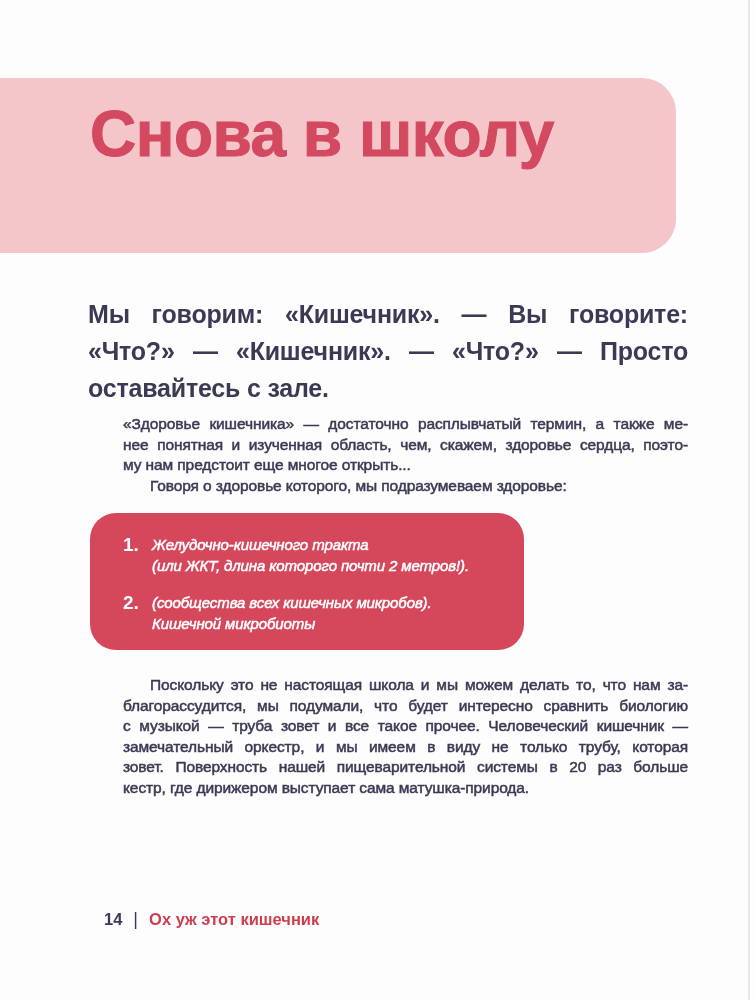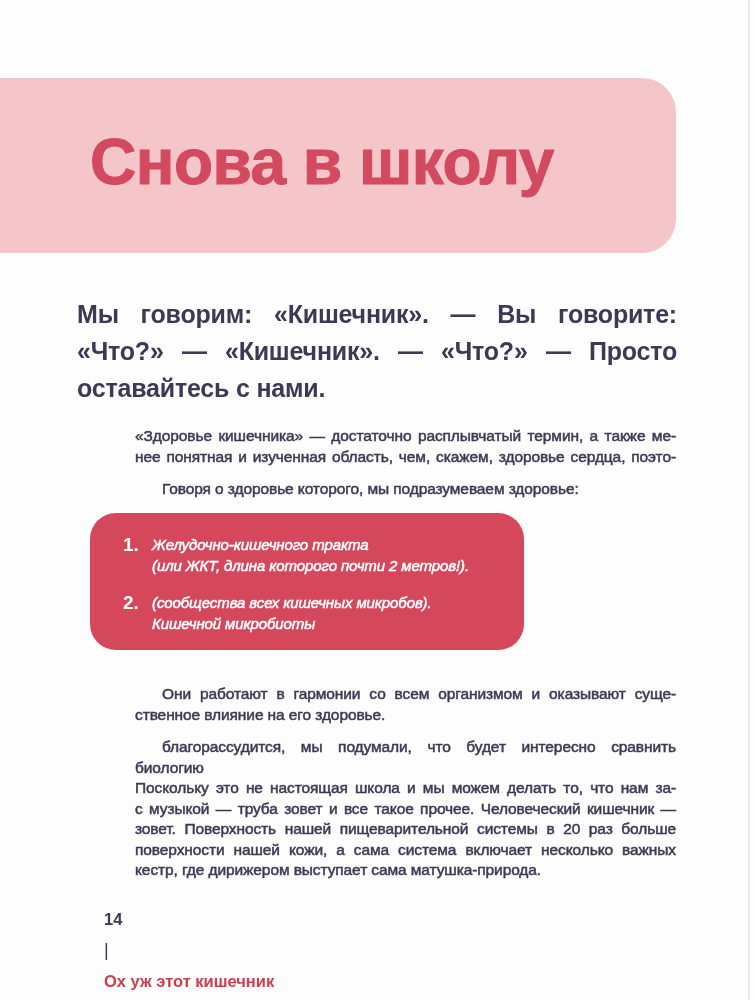--- a/index.html
+++ b/index.html
@@ -27,44 +27,44 @@
     position:absolute;top:0;bottom:0;right:5px;width:2px;
     background:var(--edge-line);
   }
   
   .band{
     position:absolute;left:0;top:78px;width:676px;height:175px;
     background:var(--band-bg);
     border-radius:0 34px 34px 0;
   }
   .band-title{
-    position:absolute;left:90px;top:52px;
+    position:absolute;left:90px;top:24px;
     font-size:64px;font-weight:700;line-height:1;
     color:var(--band-title);
     letter-spacing:-0.5px;
     -webkit-text-stroke:1px var(--band-title);
   }
   
   .heading{
-    position:absolute;left:77px;top:296px;width:600px;
+    position:absolute;left:88px;top:296px;width:600px;
     font-size:25px;font-weight:700;line-height:37px;
     color:var(--text-dark);
     letter-spacing:-0.2px;
   }
   
   .textcol{
     position:absolute;left:123px;width:565px;
     font-size:15.5px;line-height:20.5px;
     color:var(--text-dark);
     -webkit-text-stroke:0.5px var(--text-dark);
     letter-spacing:-0.1px;
   }
   .intro{top:414px;}
   .bodyblock{top:672px;}
-  .para{margin:12px;}
+  .para{margin:0;}
   .para.gap{margin-top:3px;}
   .tline{text-align:justify;text-align-last:justify;}
   .tline-last{text-align-last:left;}
   .para.indent .tline:first-child{text-indent:27px;}
   
   .callout{
     position:absolute;left:90px;top:513px;width:434px;height:137px;
     background:var(--callout-bg);
     border-radius:26px;
     box-sizing:border-box;
@@ -80,47 +80,48 @@
   .callout-text{
     font-size:15px;line-height:21px;
     -webkit-text-stroke:0.5px var(--callout-text);
     letter-spacing:-0.1px;
     font-style:italic;
   }
   
   .footer{
     position:absolute;left:104px;top:909px;
     display:flex;align-items:baseline;gap:11px;
-    font-size:16.5px;font-weight:700;line-height:20px;flex-direction:column;
+    font-size:16.5px;font-weight:700;line-height:20px;
   }
   .pgnum{color:var(--text-dark);}
   .sep{color:var(--text-dark);font-weight:400;font-size:18px;}
   .booktitle{color:var(--footer-accent);}
 </style>
 </head>
 <body>
 
 <div class="page">
 
   <div class="right-edge"></div>
 
   <div class="band">
     <div class="band-title">Снова в школу</div>
   </div>
 
   <div class="heading">
       <div class="tline">Мы говорим: «Кишечник». — Вы говорите:</div>
       <div class="tline">«Что?» — «Кишечник». — «Что?» — Просто</div>
-      <div class="tline tline-last">оставайтесь с нами.</div>
+      <div class="tline tline-last">оставайтесь с зале.</div>
     </div>
 
   <div class="textcol intro">
     <div class="para">
         <div class="tline">«Здоровье кишечника» — достаточно расплывчатый термин, а также ме-</div>
         <div class="tline">нее понятная и изученная область, чем, скажем, здоровье сердца, поэто-</div>
+        <div class="tline tline-last">му нам предстоит еще многое открыть...</div>
       </div>
     <div class="para indent">
         <div class="tline tline-last">Говоря о здоровье которого, мы подразумеваем здоровье:</div>
       </div>
   </div>
 
   <div class="callout">
     <div class="callout-item">
       <div class="callout-num">1.</div>
       <div class="callout-text">
@@ -131,30 +132,26 @@
     <div class="callout-item">
       <div class="callout-num">2.</div>
       <div class="callout-text">
         <div>(сообщества всех кишечных микробов).</div>
         <div>Кишечной микробиоты</div>
       </div>
     </div>
   </div>
 
   <div class="textcol bodyblock">
-    <div class="para indent">
-        <div class="tline">Они работают в гармонии со всем организмом и оказывают суще-</div>
-        <div class="tline tline-last">ственное влияние на его здоровье.</div>
-      </div>
     <div class="para indent gap">
+        <div class="tline">Поскольку это не настоящая школа и мы можем делать то, что нам за-</div>
         <div class="tline">благорассудится, мы подумали, что будет интересно сравнить биологию</div>
-        <div class="tline">Поскольку это не настоящая школа и мы можем делать то, что нам за-</div>
         <div class="tline">с музыкой — труба зовет и все такое прочее. Человеческий кишечник —</div>
+        <div class="tline">замечательный оркестр, и мы имеем в виду не только трубу, которая</div>
         <div class="tline">зовет. Поверхность нашей пищеварительной системы в 20 раз больше</div>
-        <div class="tline">поверхности нашей кожи, а сама система включает несколько важных</div>
         <div class="tline tline-last">кестр, где дирижером выступает сама матушка-природа.</div>
       </div>
   </div>
 
   <div class="footer">
     <span class="pgnum">14</span>
     <span class="sep">|</span>
     <span class="booktitle">Ох уж этот кишечник</span>
   </div>
 

